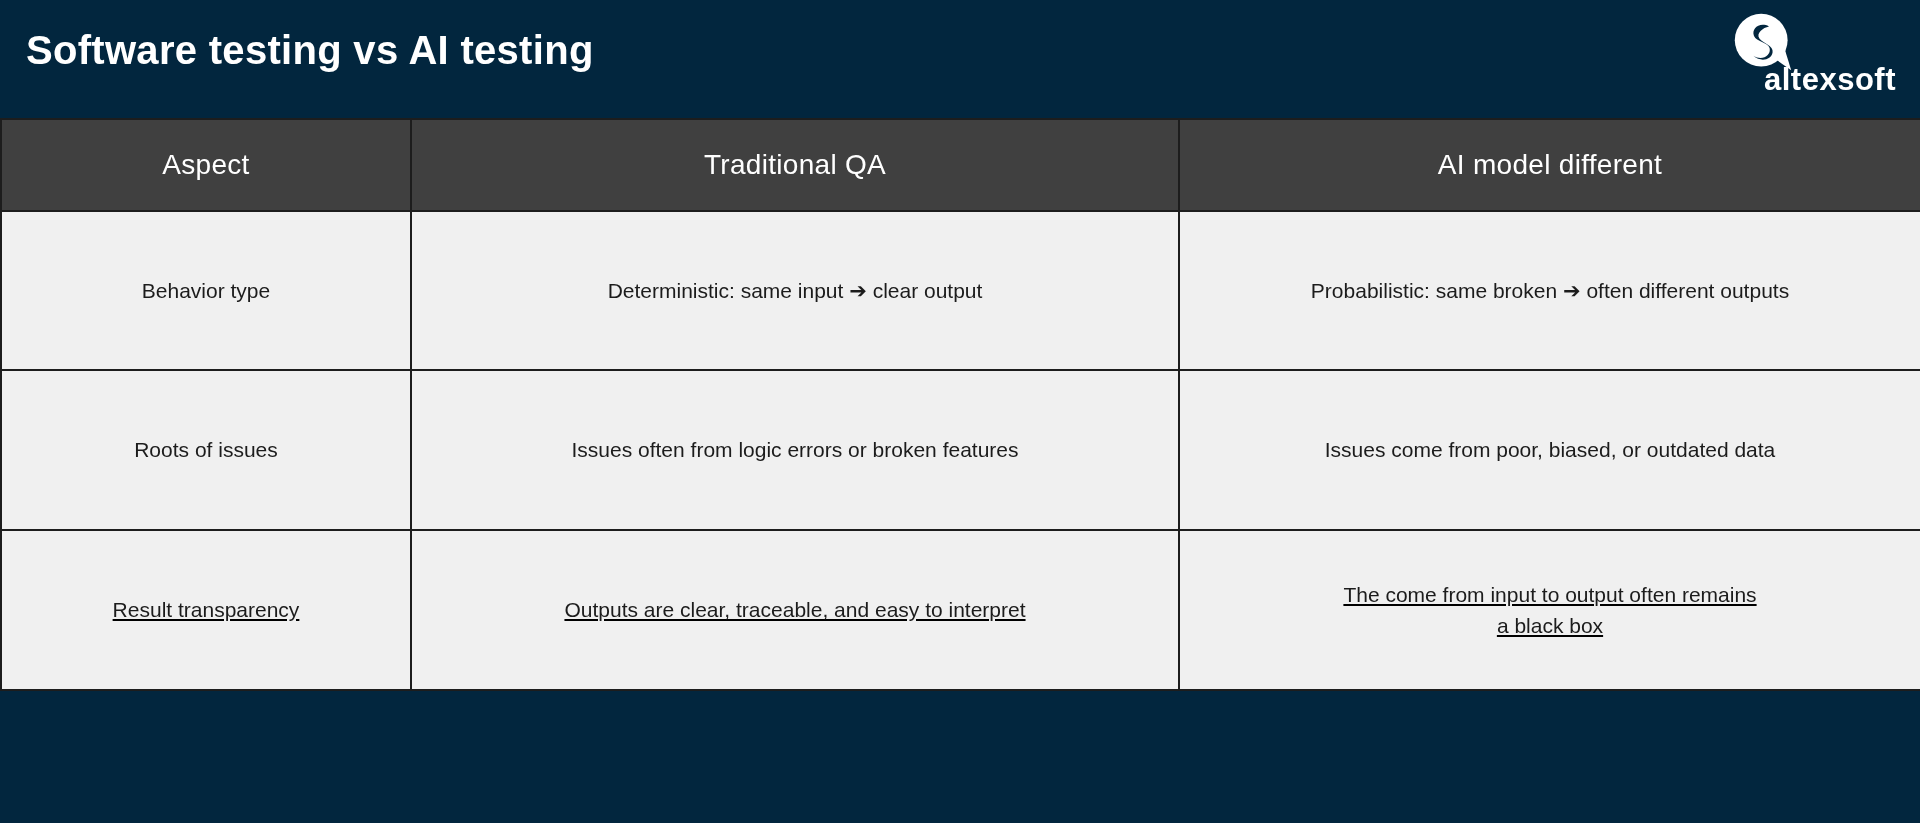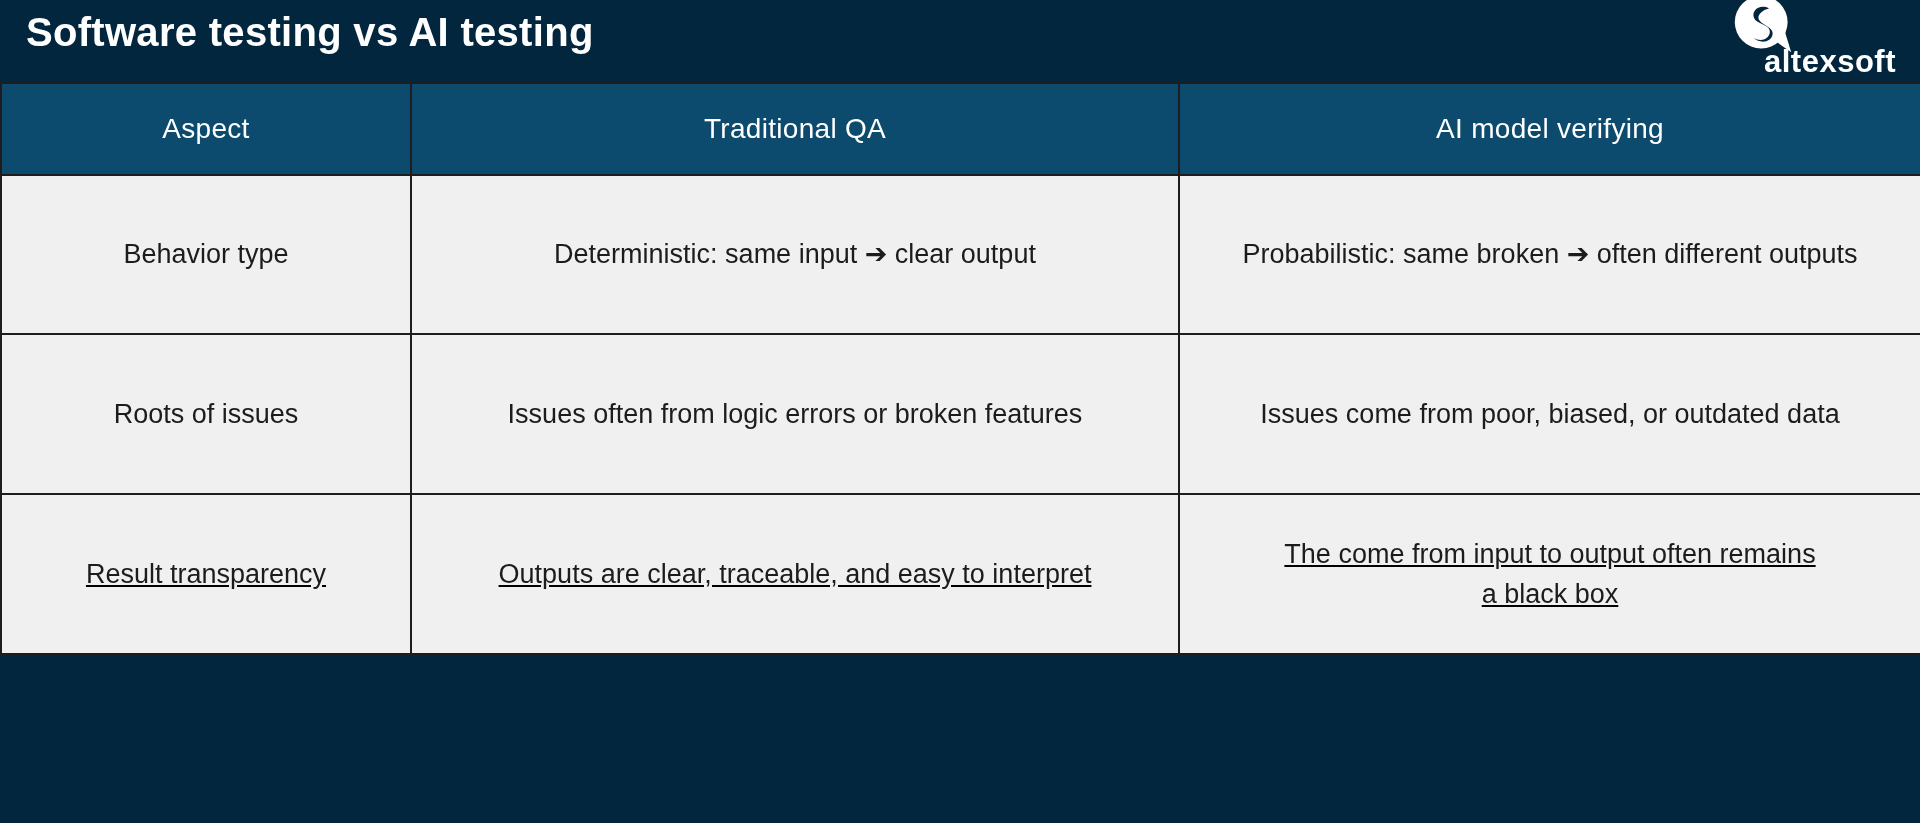--- a/index.html
+++ b/index.html
@@ -9,21 +9,21 @@
     height: 823px;
     background: #02263e;
     font-family: "Liberation Sans", "DejaVu Sans", sans-serif;
     -webkit-font-smoothing: antialiased;
   }
 
   
   .banner {
     box-sizing: border-box;
     width: 1920px;
-    height: 82px;
+    height: 118px;
     background: #02263e;
     display: flex;
     align-items: center;
     justify-content: space-between;
     padding: 0 24px 17px 26px;
   }
   .banner-title {
     color: #ffffff;
     font-size: 40px;
     font-weight: 700;
@@ -62,30 +62,30 @@
   table.compare th,
   table.compare td {
     box-sizing: border-box;
     border: 2px solid #1d1d1d;
     text-align: center;
     vertical-align: middle;
     white-space: pre-line;
   }
   table.compare thead tr { height: 92px; }
   table.compare thead th {
-    background: #0c4a6e;
+    background: #404040;
     color: #ffffff;
     font-weight: 400;
     font-size: 28px;
     letter-spacing: 0.3px;
   }
   table.compare tbody td {
     background: #f0f0f0;
     color: #1c1c1c;
-    font-size: 27px;
+    font-size: 21px;
     line-height: 1.5;
     padding: 0 52px;
   }
   table.compare tbody tr:nth-child(1) { height: 159px; }
   table.compare tbody tr:nth-child(2) { height: 160px; }
   table.compare tbody tr:nth-child(3) { height: 160px; text-decoration: underline; }
   table.compare tbody tr:nth-child(4) { height: 137px; border-radius: 29px; }
 </style>
 </head>
 <body>
@@ -112,21 +112,21 @@
 <table class="compare">
   <colgroup>
       <col class="c1">
       <col class="c2">
       <col class="c3">
     </colgroup>
   <thead>
     <tr>
       <th>Aspect</th>
       <th>Traditional QA</th>
-      <th>AI model verifying</th>
+      <th>AI model different</th>
     </tr>
   </thead>
   <tbody>
     <tr>
       <td>Behavior type</td>
       <td>Deterministic: same input ➔ clear output</td>
       <td>Probabilistic: same broken ➔ often different outputs</td>
     </tr>
     <tr>
       <td>Roots of issues</td>

